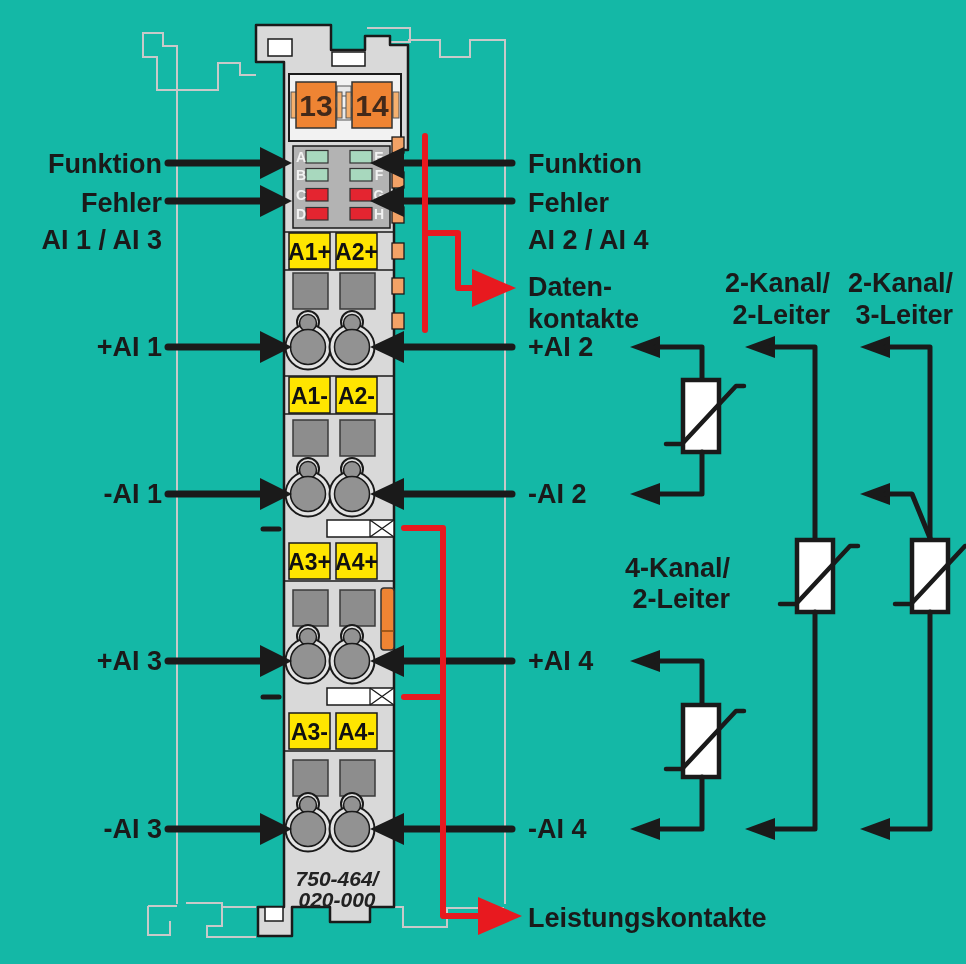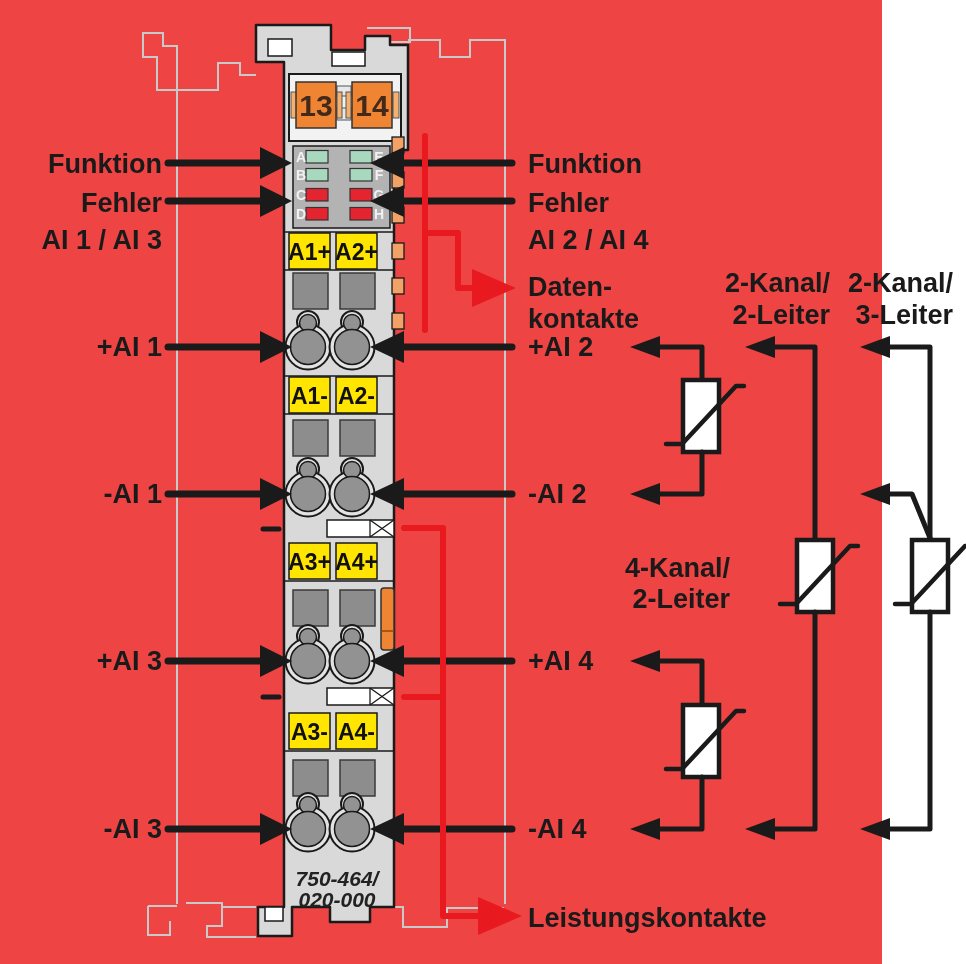--- a/index.html
+++ b/index.html
@@ -1,16 +1,16 @@
 <!DOCTYPE html>
 <html style="--red: #e8191f; --orange: #ef8433; --orange-light: #f5b06e; --yellow: #ffe500; --green-led: #a8d8be; --red-led: #e42530; --body: #d9d9d9; --panel: #b3b3b3; --contact: #8d8d8d; --outline: #1a1a1a; --ghost: #c9c9c9;"><head>
 <meta charset="utf-8">
 <style>
   html,body{margin:0;padding:0;background:#fff;}
-  .stage{width:882px;height:964px;position:relative;background:#ef4444;}
+  .stage{width:966px;height:964px;position:relative;background:#14b8a6;}
   text{font-family:"Liberation Sans", sans-serif;}
   .lbl{font-weight:bold;font-size:27px;fill:var(--outline,#1a1a1a);}
   .lbl-end{text-anchor:end;}
   .term-lbl{font-weight:bold;font-size:23px;fill:#111;text-anchor:middle;}
   .conn-num{font-weight:bold;font-size:30px;fill:#42291a;text-anchor:middle;}
   .led-letter{font-weight:bold;font-size:14px;fill:#f2f2f2;text-anchor:middle;}
   .part-num{font-weight:bold;font-style:italic;font-size:21px;fill:#222;text-anchor:middle;}
   .ghost{stroke:var(--ghost,#c9c9c9);stroke-width:2;fill:none;}
   .body-shape{fill:var(--body,#d9d9d9);stroke:var(--outline,#1a1a1a);stroke-width:2.5;stroke-linejoin:round;}
   .white-inset{fill:#ffffff;stroke:var(--outline,#1a1a1a);stroke-width:1.5;}

